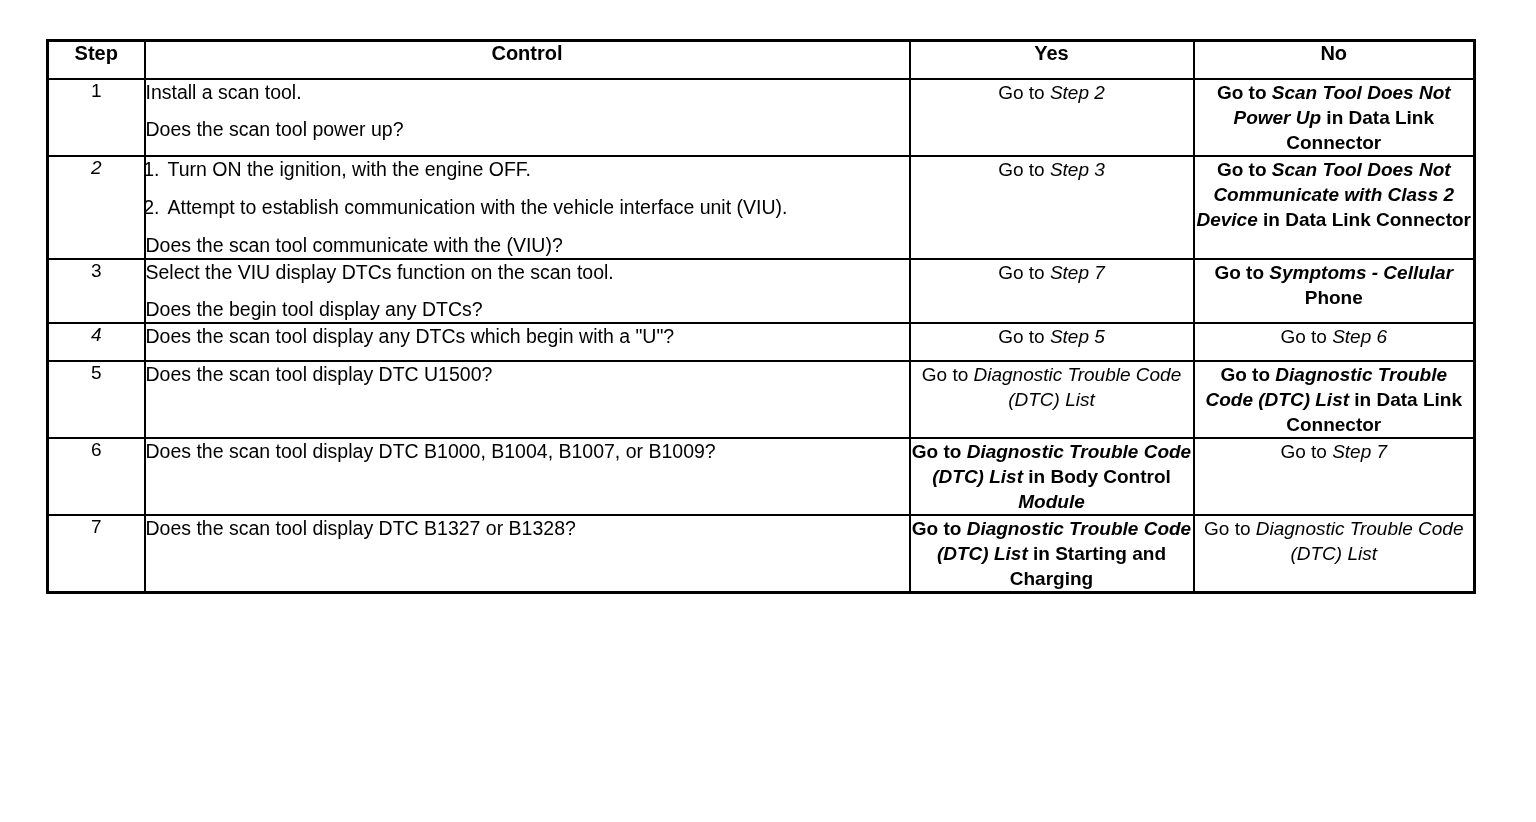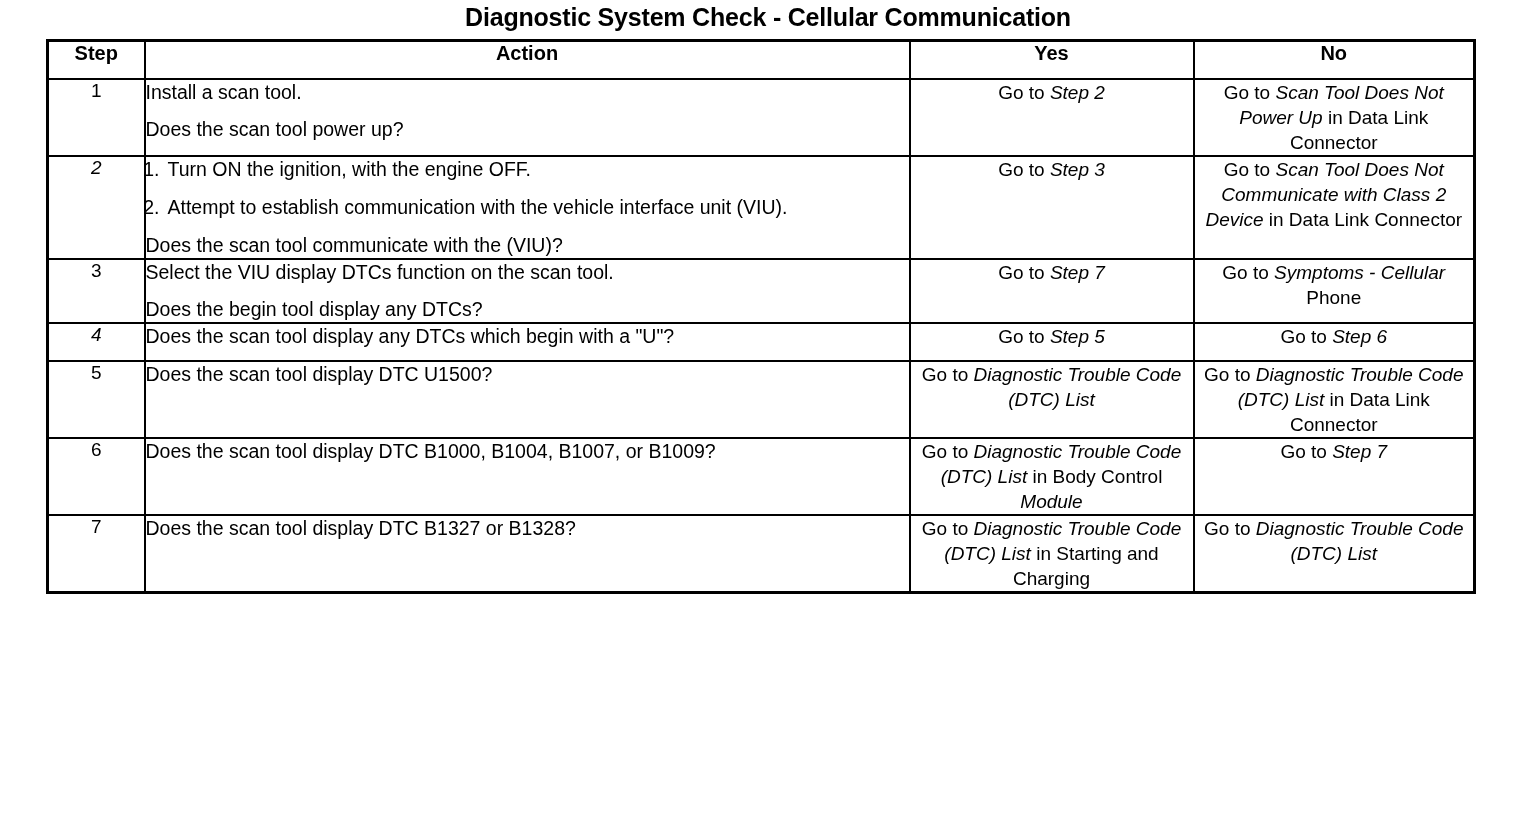--- a/index.html
+++ b/index.html
@@ -81,20 +81,21 @@
     padding: 6px 6px 6px 6px;
     border-radius: 12px;
   }
   td.yn-bottom {
     vertical-align: bottom;
     padding-bottom: 8px;
   }
   td.yn-top {
     vertical-align: top;
     padding-top: 6px;
+    font-weight: bold;
   }
   .ln { display: block; }
   .it { font-style: italic; }
   .p0 { margin: 0 0 0 0; }
   .p-gap { margin: 0 0 12px 0; }
 
   ol.steps {
     margin: 0 0 8px 0;
     padding: 0 0 0 22px;
     list-style: none;
@@ -115,34 +116,33 @@
     text-align: right;
   }
   .tail-q { margin-top: 13px; display: block; }
   .small-row td { height: 36px; }
 </style>
 </head>
 <body>
 
 <div class="page">
 
-  <div class="doc-title">Diagnostic System Check - Cellular Communication</div>
 
   <div class="table-wrap">
     <table class="dtable">
       <colgroup>
         <col class="c-step">
         <col class="c-action">
         <col class="c-yes">
         <col class="c-no">
       </colgroup>
       <thead>
         <tr>
           <th>Step</th>
-          <th>Action</th>
+          <th>Control</th>
           <th>Yes</th>
           <th>No</th>
         </tr>
       </thead>
       <tbody id="tbody">
           <tr>
             <td class="step-cell">1</td>
             <td class="action-cell">
               <div class="ln p-gap">Install a scan tool.</div>
               <div class="ln p0">Does the scan tool power up?</div>

